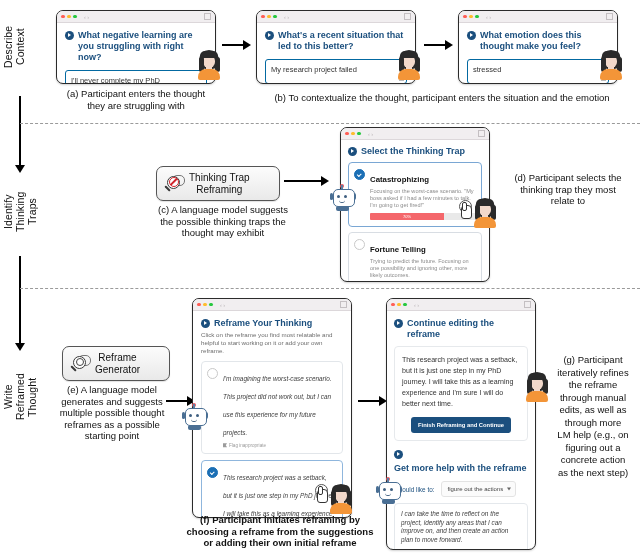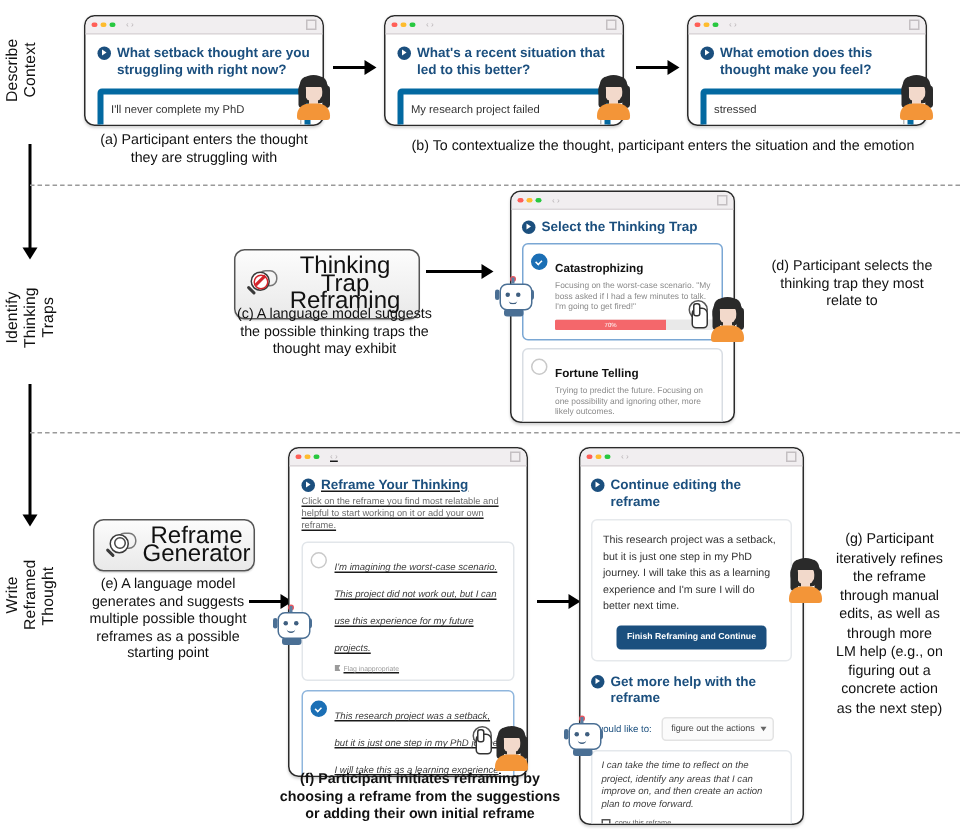--- a/index.html
+++ b/index.html
@@ -59,39 +59,39 @@
   }
   .bullet-ico:before{
     content:"";position:absolute;left:2.6px;top:2.2px;
     border-top:2.2px solid transparent;border-bottom:2.2px solid transparent;
     border-left:3.4px solid #fff;
   }
   .qtext{font-size:9px;font-weight:bold;color:#1b4f7e;line-height:11px;}
 
   
   .tinput{
-    margin-top:7px;border:4px solid #0369a1;border-radius:3px;background:#fff;
+    margin-top:7px;border:1px solid #0369a1;border-radius:3px;background:#fff;
     font-size:7.5px;color:#333;padding:5px 5px 9px 5px;position:relative;
   }
   .tinput:after{
     content:"";position:absolute;right:2px;bottom:2px;width:4px;height:4px;
     border-right:1px solid #bbb;border-bottom:1px solid #bbb;
   }
 
   
   .cap{position:absolute;font-size:9.5px;line-height:11.5px;text-align:center;color:#111;}
 
   
   .modelbox{
     position:absolute;border:1.5px solid #555;border-radius:7px;
     background:linear-gradient(#fcfcfc,#e9e9e9);
     display:flex;align-items:center;gap:4px;padding:5px 8px 5px 6px;
     box-shadow:0 1px 1px rgba(0,0,0,.12);
   }
-  .modelbox .mlabel{font-size:16px;line-height:11.5px;text-align:center;color:#111;}
+  .modelbox .mlabel{font-size:10px;line-height:11.5px;text-align:center;color:#111;}
 
   
   .trapcard{
     border:1px solid #d8dde3;border-radius:4px;margin-top:5px;padding:5px 5px 6px 5px;
     background:#fff;display:flex;gap:5px;
   }
   .trapcard.sel{border-color:#7aa7d4;}
   .radio{
     flex:0 0 auto;width:9px;height:9px;border-radius:50%;border:1px solid #c9c9c9;
     background:#fff;margin-top:1px;
@@ -233,21 +233,21 @@
     <div class="win-bar">
       <span class="dot d1"></span>
       <span class="dot d2"></span>
       <span class="dot d3"></span>
       <span class="navs">‹ ›</span>
       <span class="winmenu"></span>
     </div>
     <div class="win-body">
       <div class="qhead">
         <span class="bullet-ico"></span>
-        <span class="qtext">What setback thought are you struggling with right now?</span>
+        <span class="qtext">What negative learning are you struggling with right now?</span>
       </div>
       <div class="tinput">I'll never complete my PhD</div>
     </div>
   </div>
   <div class="person" style="left:196px;top:50px;">
     <div class="p-hair"></div>
       <div class="p-neck"></div>
       <div class="p-face"></div>
     <div class="p-fringe"></div>
       <div class="p-side1"></div>
@@ -408,21 +408,21 @@
     <span class="mlabel">
       <span>Reframe</span><br><span>Generator</span>
     </span>
   </div>
   <div class="cap" style="left:38px;top:384px;width:148px;">
     (e) A language model<br>generates and suggests<br>multiple possible thought<br>reframes as a possible<br>starting point
   </div>
 
   <div class="harrow" style="left:166px;top:400px;width:22px;"></div>
 
-  <div class="win" style="left:192px;top:298px;width:158px;height:218px;text-decoration:underline;">
+  <div class="win" style="left:192px;top:298px;width:158px;height:218px;">
     <div class="win-bar">
       <span class="dot d1"></span>
       <span class="dot d2"></span>
       <span class="dot d3"></span>
       <span class="navs">‹ ›</span>
       <span class="winmenu"></span>
     </div>
     <div class="win-body" style="padding:7px 8px;">
       <div class="qhead">
         <span class="bullet-ico"></span>
@@ -493,21 +493,21 @@
       <div class="qhead">
         <span class="bullet-ico"></span>
         <span class="qtext">Continue editing the reframe</span>
       </div>
 
       <div class="editbox">
         <div class="edittext">This research project was a setback, but it is just one step in my PhD journey. I will take this as a learning experience and I'm sure I will do better next time.</div>
         <button class="primary-btn">Finish Reframing and Continue</button>
       </div>
 
-      <div class="qhead" style="margin-top:8px;">
+      <div class="qhead" style="margin-top:8px;flex-direction:column;">
         <span class="bullet-ico"></span>
         <span class="qtext">Get more help with the reframe</span>
       </div>
 
       <div class="helprow">
         <span class="helplbl">I would like to:</span>
         <span class="select">figure out the actions</span>
       </div>
 
       <div class="lmbox">

